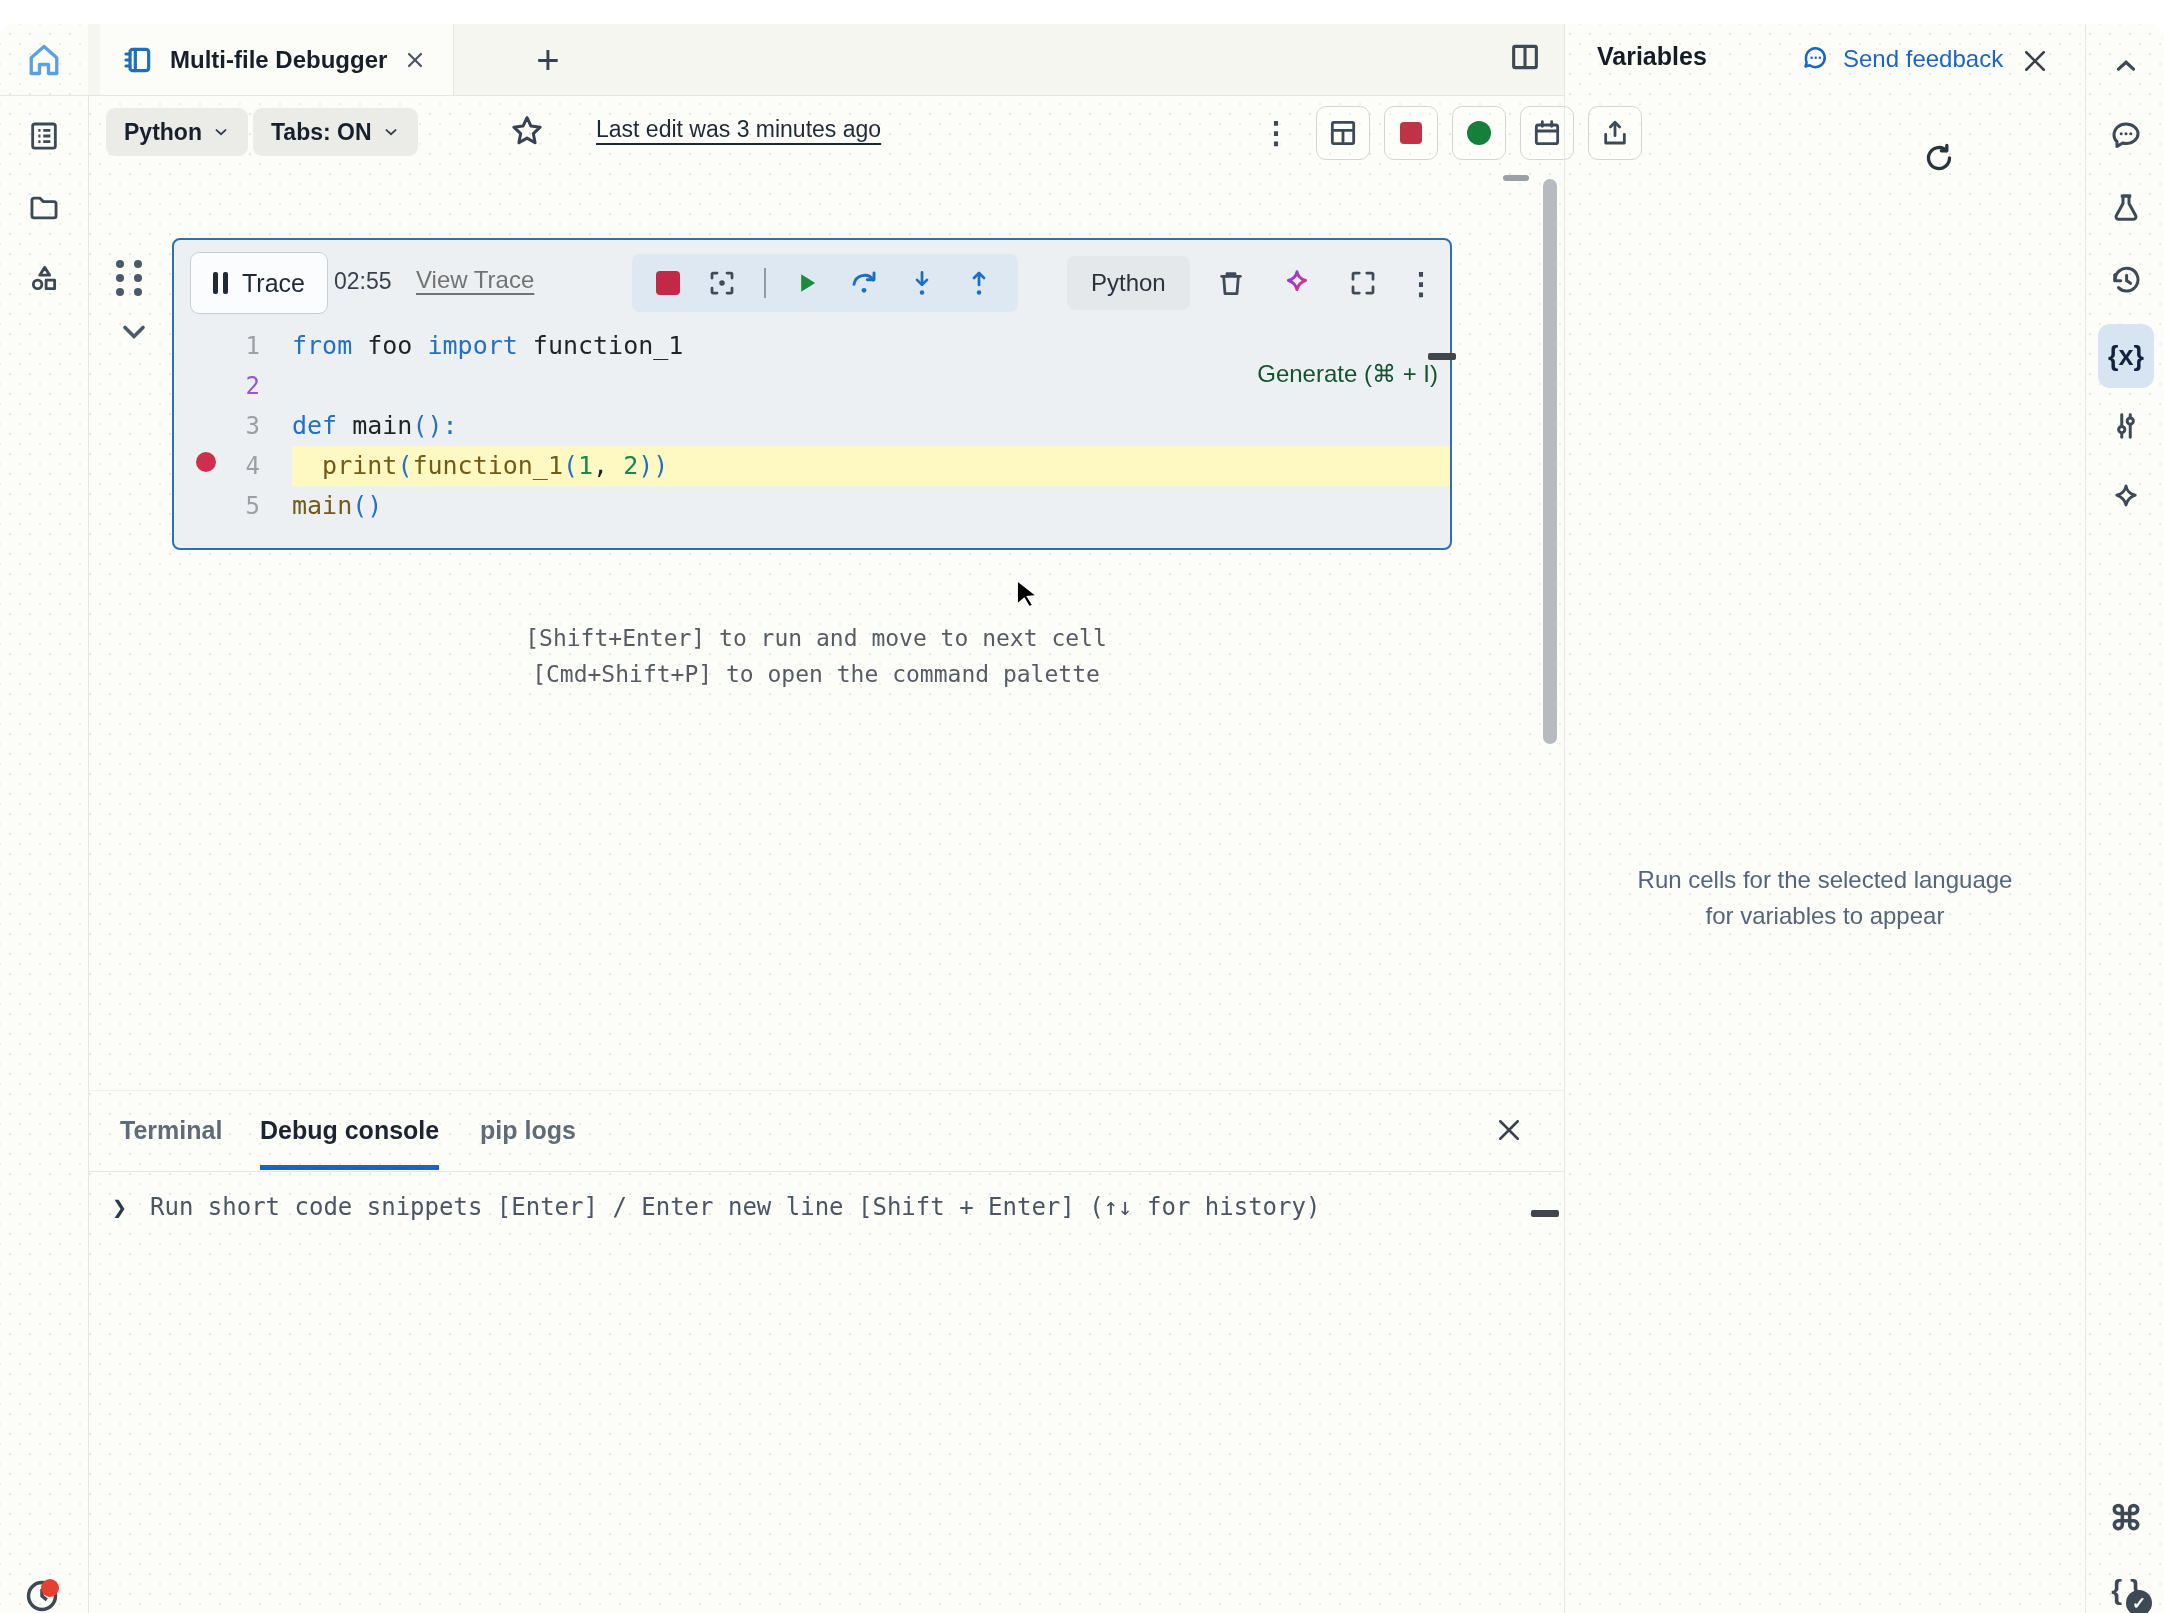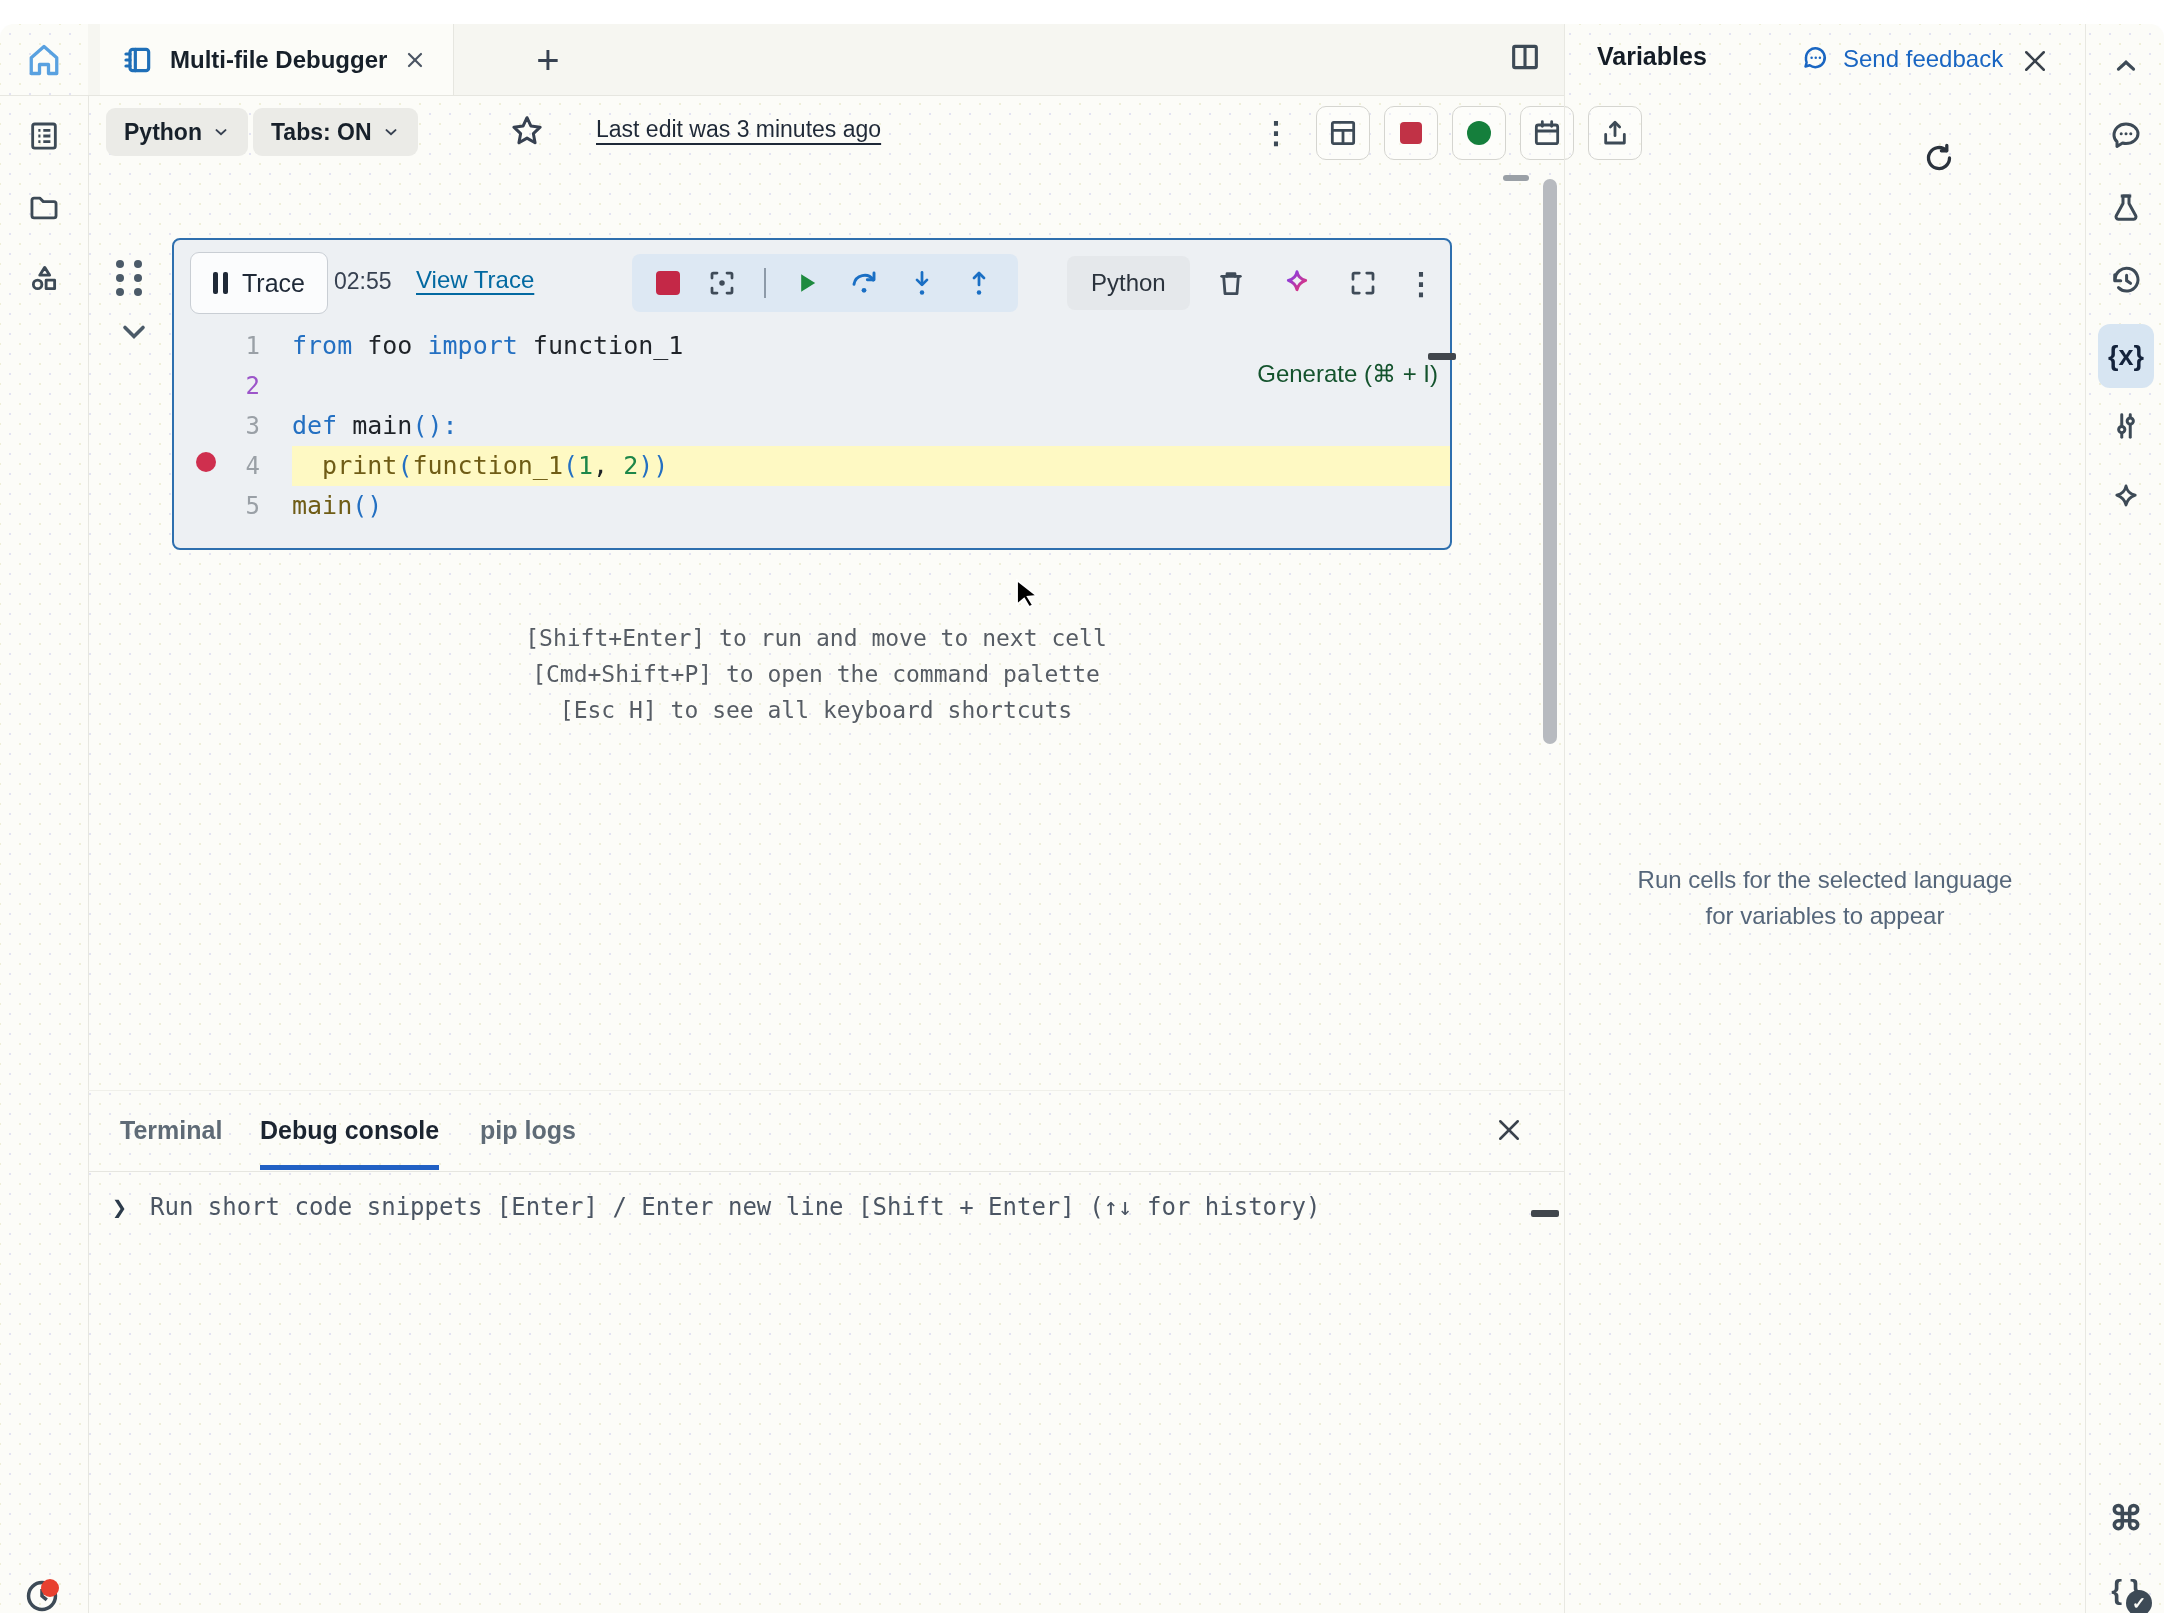--- a/index.html
+++ b/index.html
@@ -48,21 +48,21 @@
   #console-dash{left:1531px;top:1186px;width:28px;height:7px;background:#41464c;border-radius:2px;}
   
   #cell{left:172px;top:214px;width:1280px;height:312px;background:#edf0f3;border:2px solid #2e6fae;border-radius:8px;box-sizing:border-box;}
   #drag-handle{left:116px;top:236px;width:40px;height:44px;display:grid;grid-template-columns:repeat(2,10px);grid-auto-rows:10px;gap:4px 8px;}
   #drag-handle i{width:8px;height:8px;border-radius:50%;background:#4b5a68;}
   #collapse-chevron{left:116px;top:296px;color:#4b5a68;}
   #stop-btn{position:absolute;left:16px;top:12px;height:60px;display:flex;align-items:center;gap:14px;background:#fbfcfd;border:1.5px solid #c9ced4;border-radius:9px;padding:0 22px;font-size:25px;font-weight:500;color:#1f2937;}
   .pause-glyph{display:flex;gap:5px;}
   .pause-glyph i{width:5px;height:22px;background:#1f2937;border-radius:2px;}
   #cell-time{position:absolute;left:160px;top:28px;font-size:23px;color:#374151;}
-  #view-trace{position:absolute;left:242px;top:26px;font-size:24px;color:#0369a1;text-decoration:underline;text-underline-offset:5px;}
+  #view-trace{position:absolute;left:242px;top:26px;font-size:24px;color:#737373;text-decoration:underline;text-underline-offset:5px;}
   #debug-group{position:absolute;left:458px;top:14px;height:58px;display:flex;align-items:center;gap:27px;background:#dde8f3;border-radius:8px;padding:0 24px;}
   .dbg-divider{width:2px;height:30px;background:#8d9aa8;}
   #python-badge{position:absolute;left:893px;top:16px;height:54px;display:flex;align-items:center;background:#e5e8eb;border-radius:8px;padding:0 24px;font-size:24px;color:#2b333d;}
   .cell-icon-btn{position:absolute;top:18px;width:50px;height:50px;display:flex;align-items:center;justify-content:center;color:#3f4b58;}
   #cell-kebab{font-size:30px;font-weight:700;}
   #generate-hint{position:absolute;right:12px;top:120px;font-size:24px;color:#14532d;}
   
   #code{position:absolute;left:0;top:86px;right:0;font-family:"DejaVu Sans Mono",monospace;font-size:25px;line-height:40px;}
   .code-row{display:flex;height:40px;align-items:center;}
   .ln{width:86px;text-align:right;padding-right:32px;color:#9aa0a6;flex:0 0 auto;font-size:24px;}
@@ -392,21 +392,20 @@
         <span class="ln">5</span>
         <span class="code-text"><span class="tok-fn">main</span><span class="tok-pn">()</span></span>
       </div>
     </div>
     <span id="breakpoint"></span>
   </div>
 
   <div id="hints" class="abs">
     <div>[Shift+Enter] to run and move to next cell</div>
     <div>[Cmd+Shift+P] to open the command palette</div>
-    <div>[Esc H] to see all keyboard shortcuts</div>
   </div>
 
   <div id="cursor" class="abs">
     <svg width="34" height="34" viewBox="0 0 24 24">
         <path d="M5 3l14 11-6.5.6 3.6 6-2.6 1.3-3.5-6L5 20z" fill="#000" stroke="#fff" stroke-width="1.2"></path>
       </svg>
   </div>
 
   <div id="console-tabbar" class="abs">
     <div class="console-tab" id="tab-terminal">Terminal</div>

